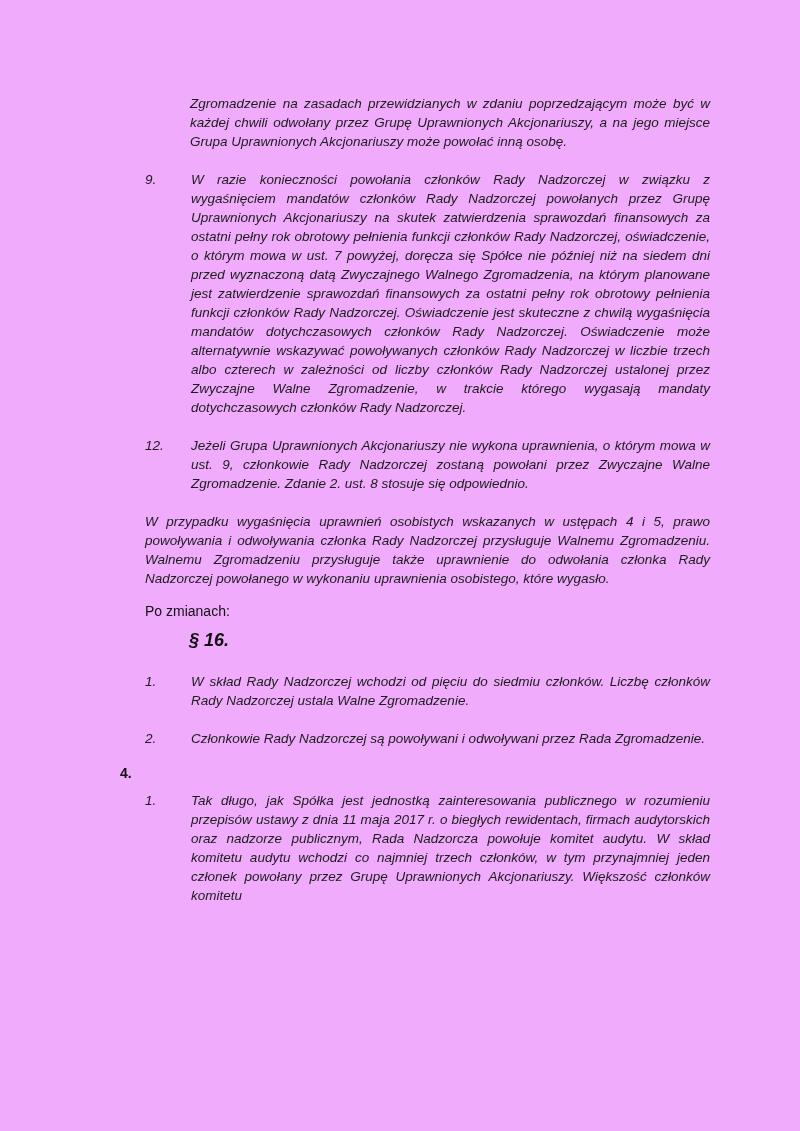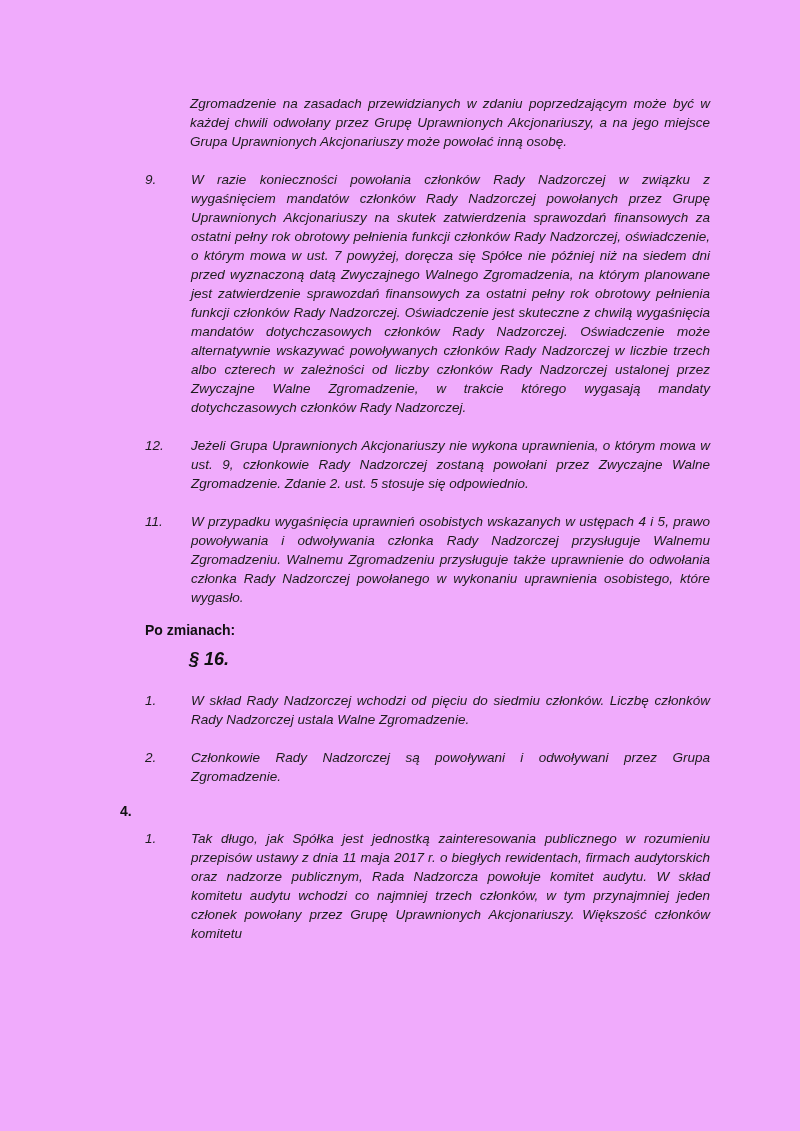--- a/index.html
+++ b/index.html
@@ -44,21 +44,21 @@
   }
   .para.tight { margin-bottom: 14px; }
   .para.item2 { margin-bottom: 16px; }
   .para.last { margin-bottom: 0; }
   
   .heading {
     margin-left: 145px;
     width: 565px;
     font-size: 14px;
     line-height: 19px;
-    font-weight: bold;
+    font-weight: normal;
     color: #111111;
     margin-bottom: 10px;
   }
   .heading.small-gap { margin-bottom: 9px; }
   
   .secmark {
     margin-left: 189px;
     width: 520px;
     font-size: 18px;
     line-height: 19px;
@@ -93,40 +93,39 @@
       <div class="body">Zgromadzenie na zasadach przewidzianych w zdaniu poprzedzającym może być w każdej chwili odwołany przez Grupę Uprawnionych Akcjonariuszy, a na jego miejsce Grupa Uprawnionych Akcjonariuszy może powołać inną osobę.</div>
     </div>
 
     <div class="para">
       <div class="num">9.</div>
       <div class="body">W razie konieczności powołania członków Rady Nadzorczej w związku z wygaśnięciem mandatów członków Rady Nadzorczej powołanych przez Grupę Uprawnionych Akcjonariuszy na skutek zatwierdzenia sprawozdań finansowych za ostatni pełny rok obrotowy pełnienia funkcji członków Rady Nadzorczej, oświadczenie, o którym mowa w ust. 7 powyżej, doręcza się Spółce nie później niż na siedem dni przed wyznaczoną datą Zwyczajnego Walnego Zgromadzenia, na którym planowane jest zatwierdzenie sprawozdań finansowych za ostatni pełny rok obrotowy pełnienia funkcji członków Rady Nadzorczej. Oświadczenie jest skuteczne z chwilą wygaśnięcia mandatów dotychczasowych członków Rady Nadzorczej. Oświadczenie może alternatywnie wskazywać powoływanych członków Rady Nadzorczej w liczbie trzech albo czterech w zależności od liczby członków Rady Nadzorczej ustalonej przez Zwyczajne Walne Zgromadzenie, w trakcie którego wygasają mandaty dotychczasowych członków Rady Nadzorczej.</div>
     </div>
 
     <div class="para">
       <div class="num">12.</div>
-      <div class="body">Jeżeli Grupa Uprawnionych Akcjonariuszy nie wykona uprawnienia, o którym mowa w ust. 9, członkowie Rady Nadzorczej zostaną powołani przez Zwyczajne Walne Zgromadzenie. Zdanie 2. ust. 5 stosuje się odpowiednio.</div>
+      <div class="body">Jeżeli Grupa Uprawnionych Akcjonariuszy nie wykona uprawnienia, o którym mowa w ust. 9, członkowie Rady Nadzorczej zostaną powołani przez Zwyczajne Walne Zgromadzenie. Zdanie 2. ust. 8 stosuje się odpowiednio.</div>
     </div>
 
     <div class="para tight">
-      <div class="num">11.</div>
       <div class="body">W przypadku wygaśnięcia uprawnień osobistych wskazanych w ustępach 4 i 5, prawo powoływania i odwoływania członka Rady Nadzorczej przysługuje Walnemu Zgromadzeniu. Walnemu Zgromadzeniu przysługuje także uprawnienie do odwołania członka Rady Nadzorczej powołanego w wykonaniu uprawnienia osobistego, które wygasło.</div>
     </div>
 
     <div class="heading">Po zmianach:</div>
 
     <div class="secmark">§ 16.</div>
 
     <div class="para">
       <div class="num">1.</div>
       <div class="body">W skład Rady Nadzorczej wchodzi od pięciu do siedmiu członków. Liczbę członków Rady Nadzorczej ustala Walne Zgromadzenie.</div>
     </div>
 
     <div class="para item2">
       <div class="num">2.</div>
-      <div class="body">Członkowie Rady Nadzorczej są powoływani i odwoływani przez Grupa Zgromadzenie.</div>
+      <div class="body">Członkowie Rady Nadzorczej są powoływani i odwoływani przez Rada Zgromadzenie.</div>
     </div>
 
     <div class="numheading">
       <div class="num">4.</div>
     </div>
 
 
 
     <div class="para last">
       <div class="num">1.</div>

